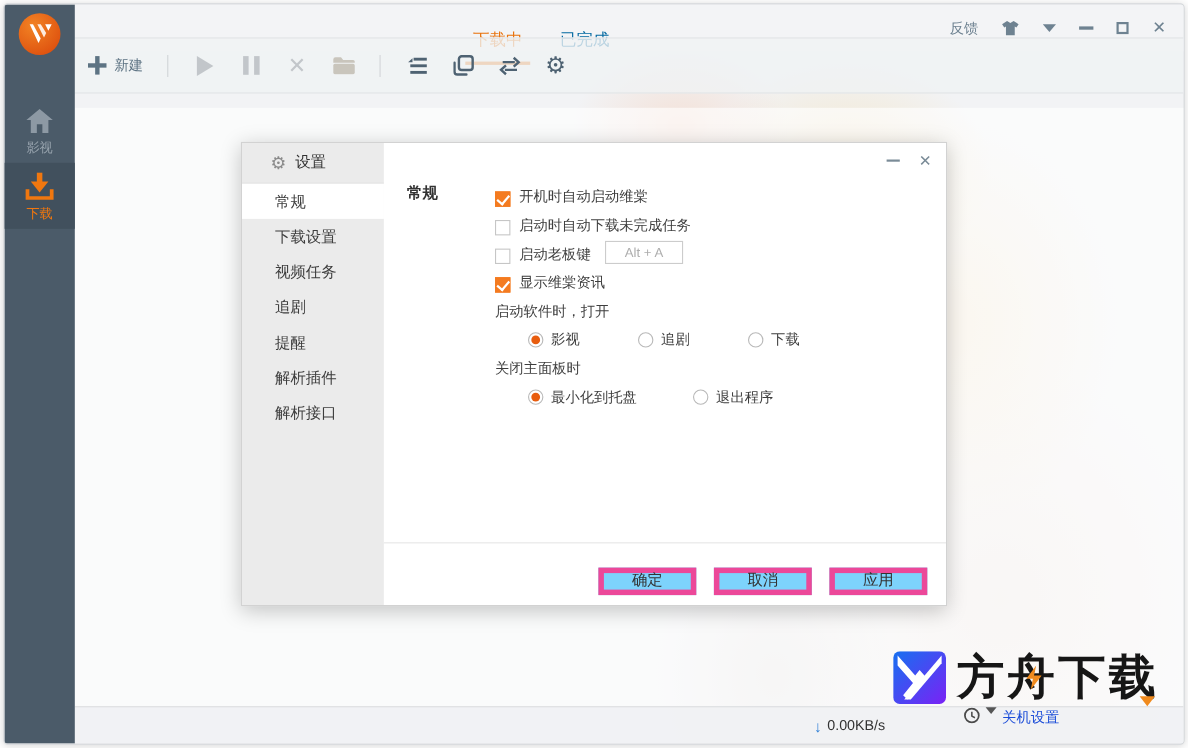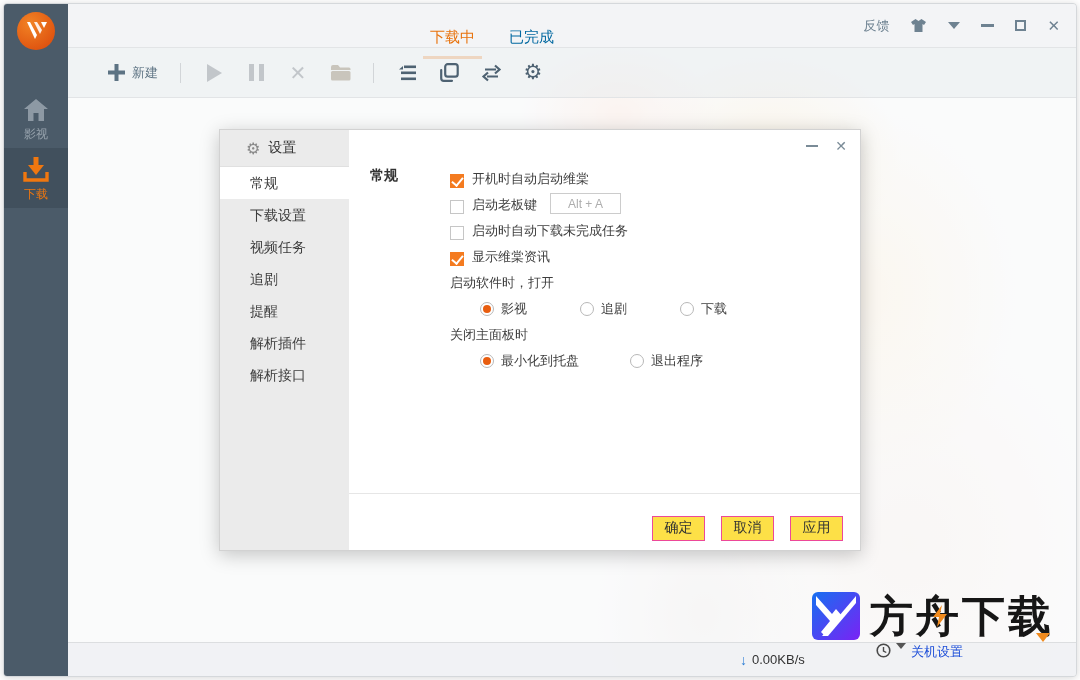--- a/index.html
+++ b/index.html
@@ -60,24 +60,24 @@
   .ico-shirt svg { display:block; }
   .ico-caret {
     width:0; height:0; border-left:6px solid transparent; border-right:6px solid transparent;
     border-top:7px solid #6e8291;
   }
   .ico-min { width:13px; height:3px; background:#6e8291; }
   .ico-max { width:11px; height:11px; border:2px solid #6e8291; }
   .ico-x   { font-size:15px; font-weight:bold; line-height:1; }
   
   .toolbar {
-    position:absolute; left:64px; right:0; top:43px; height:51px;
+    position:absolute; left:64px; right:0; top:30px; height:51px;
     background:rgba(240,242,244,.78);
     border-top:1px solid #e2e4e6; border-bottom:1px solid #e2e4e6;
-    z-index:10; display:flex; align-items:center; padding-left:40px; gap:20px;
+    z-index:10; display:flex; align-items:center; padding-left:12px; gap:20px;
   }
   .t-sep { width:1px; height:20px; background:#d2d5d8; margin:0 2px; }
   .t-new { display:flex; align-items:center; gap:7px; color:#5d7383; font-size:13px; }
   .t-ico { display:flex; align-items:center; justify-content:center; width:22px; height:22px; }
   .play-tri { width:0; height:0; border-top:9px solid transparent; border-bottom:9px solid transparent; border-left:15px solid #c2c6ca; }
   .pause-bars { display:flex; gap:5px; }
   .pause-bars i { width:5px; height:17px; background:#c2c6ca; }
   .x-glyph { font-size:20px; font-weight:bold; color:#c2c6ca; line-height:1; }
   .gear-glyph { font-size:21px; color:#4e6272; line-height:1; font-family:"DejaVu Sans",sans-serif; }
   
@@ -142,21 +142,21 @@
   .rdo.selected::after {
     content:""; position:absolute; left:2px; top:2px; width:8px; height:8px;
     border-radius:50%; background:#e85d0f;
   }
   .dlg-footer {
     position:absolute; left:0; right:0; bottom:0; height:57px;
     border-top:1px solid #e6e6e6; display:flex; align-items:center;
     justify-content:flex-end; gap:16px; padding:12px 17px 0 0;
   }
   .btn {
-    width:53px; height:25px; background:#fde047; border:1px solid #ec4899;
+    width:89px; height:25px; background:#7dd3fc; border:5px solid #ec4899;
     font-size:14px; color:#333; display:flex; align-items:center; justify-content:center;
     font-family:inherit; cursor:default;
   }
   
   .watermark {
     position:absolute; right:22px; bottom:36px; z-index:50;
     display:flex; align-items:center; gap:10px;
   }
   .wm-text { position:relative; font-size:43px; font-weight:bold; color:#161616; letter-spacing:3px; line-height:1; }
   .wm-bolt { position:absolute; left:63px; top:10px; }
@@ -315,26 +315,26 @@
         <span class="dlg-x">✕</span>
       </div>
       <div class="section-label">常规</div>
       <div class="form">
         <div class="frow">
           <span class="cbx checked"></span>
           <span>开机时自动启动维棠</span>
         </div>
         <div class="frow">
           <span class="cbx"></span>
+          <span>启动时自动下载未完成任务</span>
+        </div>
+        <div class="frow">
+          <span class="cbx"></span>
           <span>启动老板键</span>
           <span class="bosskey-input">Alt + A</span>
-        </div>
-        <div class="frow">
-          <span class="cbx"></span>
-          <span>启动时自动下载未完成任务</span>
         </div>
         <div class="frow">
           <span class="cbx checked"></span>
           <span>显示维棠资讯</span>
         </div>
         <div class="frow">
           <span>启动软件时，打开</span>
         </div>
         <div class="frow radio-row">
           <span class="radio-item w100">

